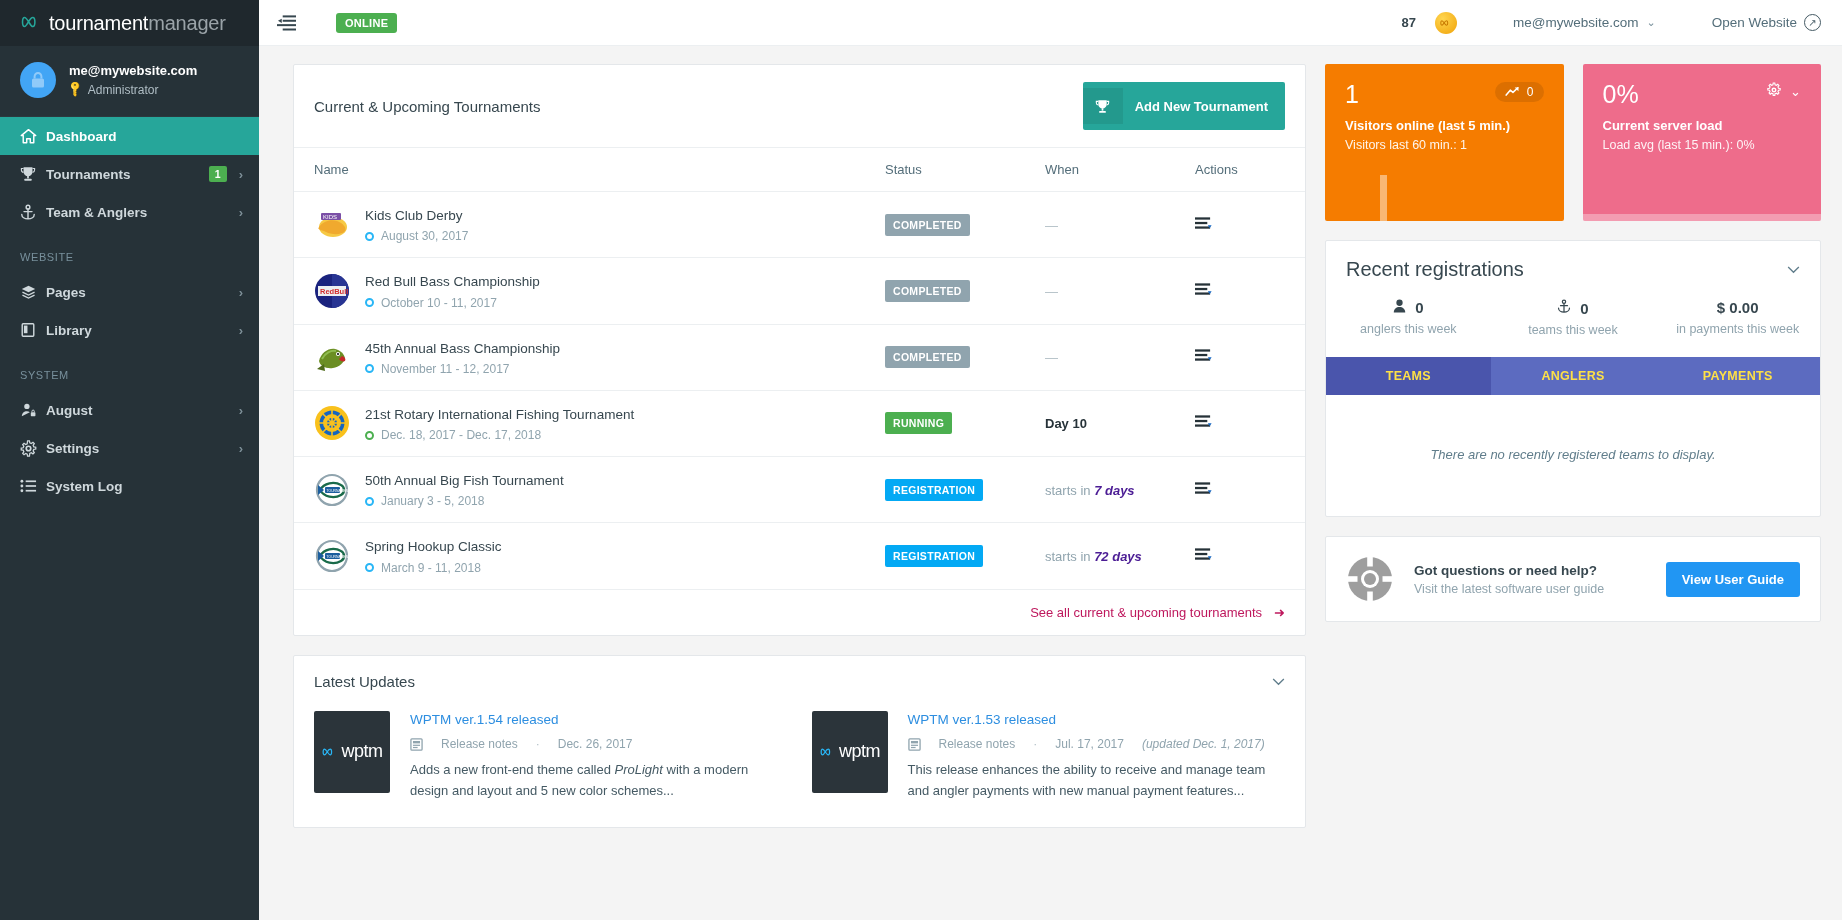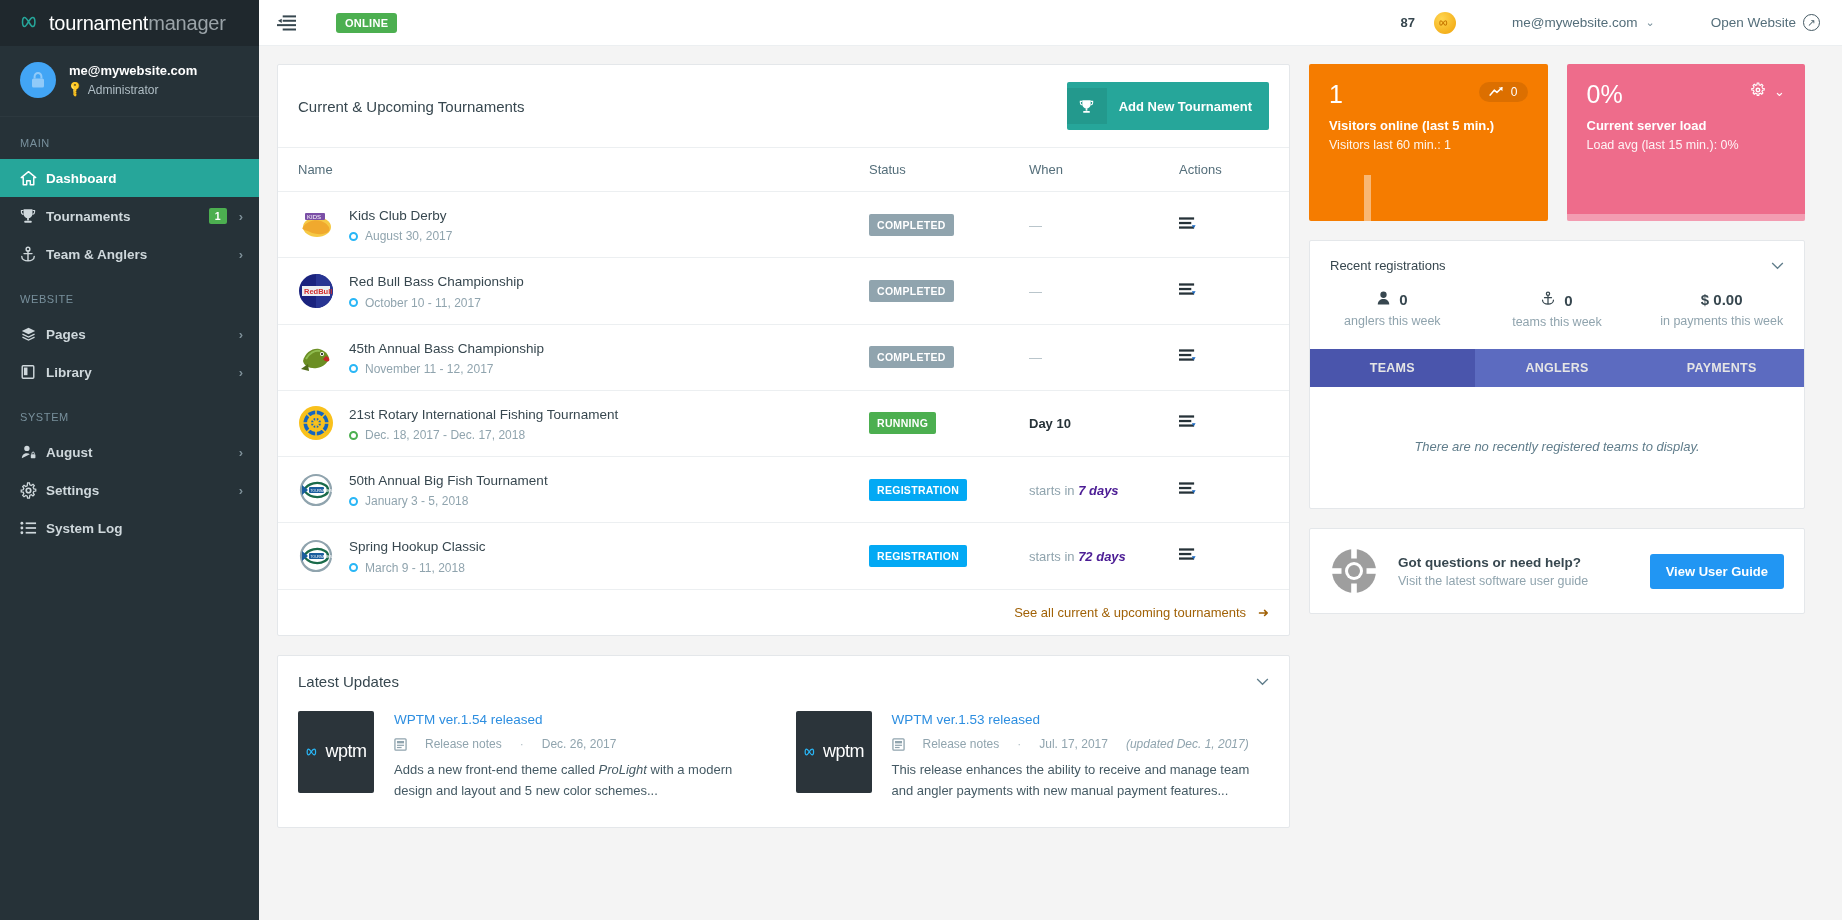--- a/index.html
+++ b/index.html
@@ -85,21 +85,21 @@
   }
   .acct { font-size: 13.5px; color: #546e7a; margin-left: 46px; display:flex; align-items:center; gap:8px; cursor:pointer; }
   .acct .chev { font-size: 11px; color:#78909c; }
   .openweb { font-size: 13.5px; color: #546e7a; margin-left: 46px; display:flex; align-items:center; gap:7px; cursor:pointer; }
   .openweb .circ {
     width: 17px; height: 17px; border-radius: 50%; border: 1.6px solid #455a64;
     display:flex; align-items:center; justify-content:center; font-size: 10px; color:#455a64;
   }
 
   .content { flex: 1; display: flex; gap: 19px; padding: 18px 22px 0 18px; overflow: hidden; align-items: flex-start; }
-  .col-left { width: 1013px; flex: none; }
+  .col-left { width: 1013px; flex: none; margin-left: 16px; }
   .col-right { width: 496px; flex: none; }
 
   .card { background: #fff; border: 1px solid #e4e7ea; border-radius: 2px; }
 
   .card-head {
     display: flex; align-items: center; justify-content: space-between;
     padding: 17px 20px 17px 20px; border-bottom: 1px solid #eceff1; min-height: 62px;
   }
   .card-title { font-size: 15px; color: #37474f; font-weight: 400; }
   .btn-add {
@@ -143,21 +143,21 @@
   .when { font-size: 13px; color: #90a4ae; }
   .when b { color: #4c1d95; font-style: italic; }
   .when.dash { color: #b0bec5; }
   .when.strong { color: #263238; font-weight: bold; }
 
   .act-btn { display: inline-flex; align-items: center; gap: 2px; cursor: pointer; }
 
   .card-foot {
     padding: 15px 20px; display: flex; justify-content: flex-end; align-items: center;
   }
-  .foot-link { font-size: 13px; color: #a16207; display: flex; align-items: center; gap: 12px; cursor: pointer; }
+  .foot-link { font-size: 13px; color: #be185d; display: flex; align-items: center; gap: 12px; cursor: pointer; }
 
   
   .lu-head { display:flex; align-items:center; justify-content: space-between; padding: 17px 20px; }
   .lu-body { display: flex; padding: 4px 20px 26px 20px; gap: 24px; }
   .lu-item { display: flex; gap: 20px; width: 50%; }
   .lu-thumb {
     width: 76px; height: 82px; background: #2b343a; flex: none; border-radius: 2px;
     display:flex; align-items:center; justify-content:center; gap:3px;
   }
   .lu-thumb .t { color:#fff; font-size: 18px; letter-spacing:-.5px; }
@@ -182,29 +182,29 @@
   .trend-pill {
     background: rgba(0,0,0,.10); border-radius: 11px; padding: 3px 10px;
     display:flex; align-items:center; gap:7px; font-size: 12px;
   }
   .gear-wrap { display:flex; align-items:center; gap:8px; font-size: 13px; cursor:pointer; }
   .spark { position:absolute; bottom: 0; left: 55px; width: 7px; height: 46px; background: rgba(255,255,255,.45); }
   .pinkbar { position:absolute; bottom:0; left:0; right:0; height: 7px; background: rgba(255,255,255,.33); }
 
   .reg-card { margin-top: 19px; }
   .reg-head { display:flex; align-items:center; justify-content: space-between; padding: 17px 20px 14px 20px; }
-  .reg-head .t { font-size: 13px; color: #37474f; }
+  .reg-head .t { font-size: 20px; color: #37474f; }
   .reg-stats { display:flex; padding: 4px 0 20px 0; }
   .reg-stat { flex: 1; text-align:center; }
   .reg-stat .v { font-size: 15px; font-weight: bold; color: #37474f; display:flex; align-items:center; justify-content:center; gap:9px; }
   .reg-stat .k { font-size: 12.5px; color: #90a4ae; margin-top: 6px; }
   .reg-tabs { display:flex; }
   .reg-tab {
     flex: 1; text-align:center; padding: 12px 0; font-size: 12.5px; font-weight: bold;
-    color:#e5e5e5; background: #5c6bc0; cursor:pointer; letter-spacing:.3px;
+    color:#fde047; background: #5c6bc0; cursor:pointer; letter-spacing:.3px;
   }
   .reg-tab.active { background: #4a55ac; }
   .reg-empty { padding: 52px 0 54px 0; text-align:center; font-size: 13px; color: #607d8b; font-style: italic; }
 
   .help-card { margin-top: 19px; display:flex; align-items:center; padding: 18px 20px; gap: 20px; }
   .life { width: 48px; height: 48px; flex:none; }
   .help-txt { flex:1; }
   .help-t { font-size: 13.5px; font-weight: bold; color: #37474f; }
   .help-s { font-size: 12.5px; color: #90a4ae; margin-top: 4px; }
   .btn-guide {
@@ -240,21 +240,20 @@
         <div class="user-email">me@mywebsite.com</div>
         <div class="user-role">
           <span class="key-ico">🔑</span>
           <span>Administrator</span>
         </div>
       </div>
     </div>
 
     <nav>
 
-      <div class="nav-section">MAIN</div>
       <div class="nav-item active">
         <span class="ico">
             <svg width="17" height="16" viewBox="0 0 20 18">
               <path d="M10 1.5L1.5 8.5h2.3V17h4.1v-4.8h4.2V17h4.1V8.5h2.3z" fill="none" stroke="currentColor" stroke-width="1.7" stroke-linejoin="round"></path>
             </svg>
           </span>
         <span class="lbl">Dashboard</span>
       </div>
       <div class="nav-item">
         <span class="ico">

